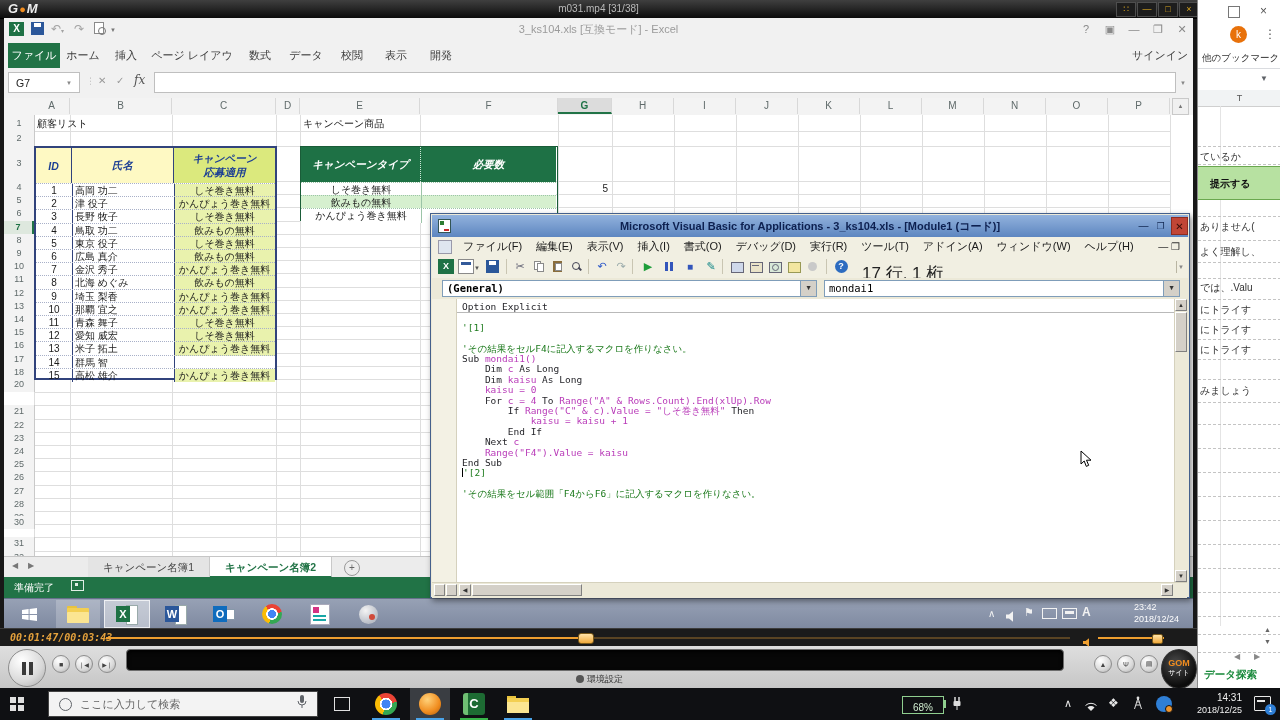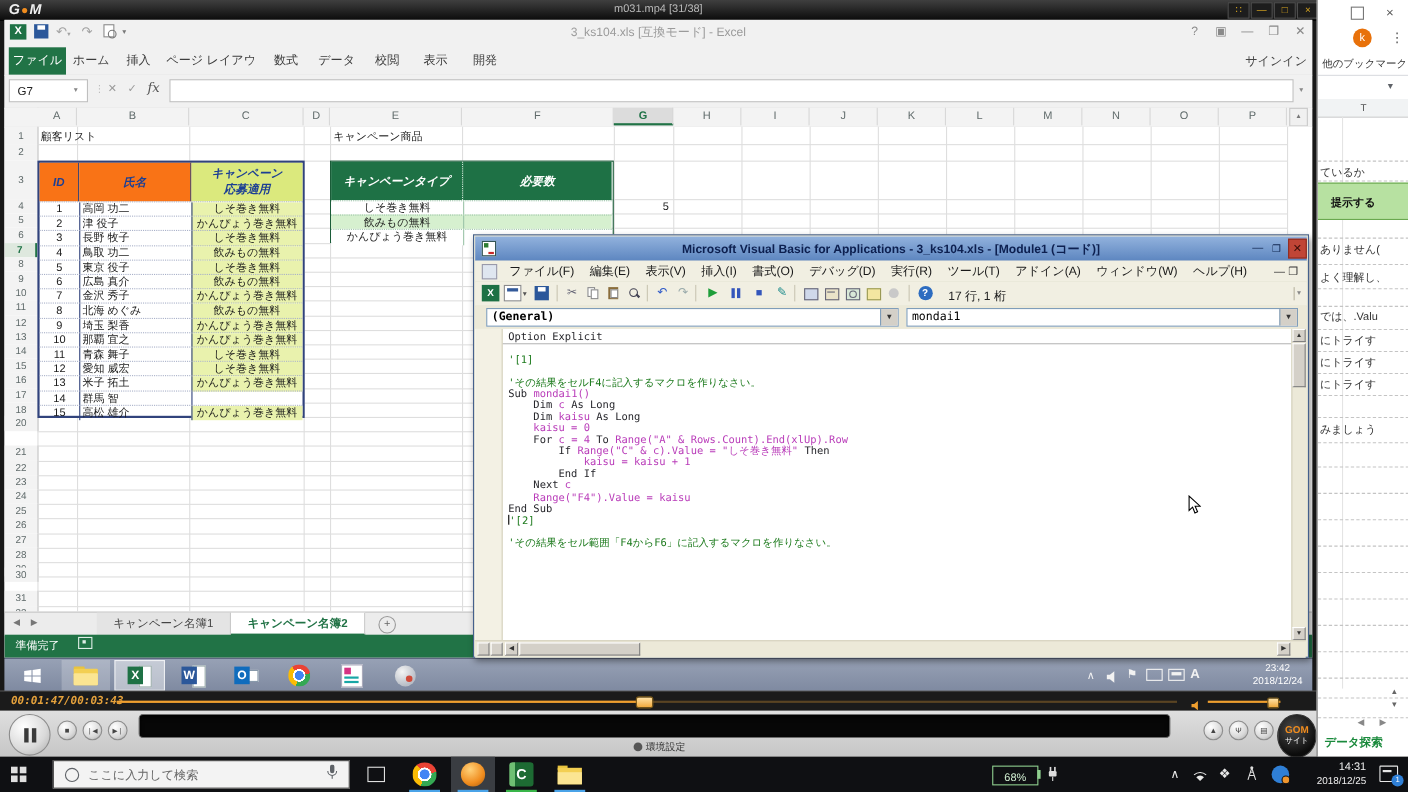--- a/index.html
+++ b/index.html
@@ -36,36 +36,36 @@
   .colhdr.sel{background:#dcdcdc;color:#1e7145;border-bottom:2px solid #217346;font-weight:bold;}
   .corner{left:0;top:80px;width:30px;height:17px;background:#f3f3f3;border-right:1px solid #c9c9c9;}
   .corner:after{content:"";position:absolute;right:2px;bottom:2px;border-left:9px solid transparent;border-bottom:9px solid #c8c8c8;}
   .gridwrap{left:0;top:97px;width:1189px;height:441px;background:#fff;overflow:hidden;}
   .rowhdr{left:0;width:30px;background:#f3f3f3;border-right:1px solid #c9c9c9;font-size:9px;color:#5f6a6a;text-align:center;}
   .rowhdr.sel{background:#dee8de;color:#1e7145;font-weight:bold;border-right:2px solid #217346;box-sizing:border-box;}
   .gline{background:#dedede;}
   .cellv{font-size:10px;color:#1a1a1a;}
   
   .t1{border:2px solid #31437c;box-sizing:border-box;background:#fff;}
-  .t1 .hd{background:#f97316;color:#1c3f94;font-weight:bold;font-style:italic;font-size:10.5px;display:flex;align-items:center;justify-content:center;border-right:1px solid #31437c;box-sizing:border-box;}
+  .t1 .hd{background:#fef9c3;color:#1c3f94;font-weight:bold;font-style:italic;font-size:10.5px;display:flex;align-items:center;justify-content:center;border-right:1px solid #31437c;box-sizing:border-box;}
   .t1 .hdc{background:#dbe97d;text-align:center;line-height:1.25;}
   .t1row{border-top:1px dotted #a8b0c8;box-sizing:border-box;}
   .t2{border:1.5px solid #1a5c38;box-sizing:border-box;}
   .t2 .hd{background:#1e7145;color:#fff;font-weight:bold;font-style:italic;font-size:10.5px;display:flex;align-items:center;justify-content:center;border-right:1px dotted #cfe8d8;box-sizing:border-box;}
   
   .sheetbar{left:0;top:538px;width:1189px;height:21px;background:#ececec;border-top:1px solid #c6c6c6;}
   .stab{top:0;height:21px;font-size:10.5px;text-align:center;line-height:20px;border-right:1px solid #c9c9c9;box-sizing:border-box;}
   .statusbar{left:0;top:559px;width:1189px;height:21px;background:#217346;color:#fff;font-size:10px;line-height:21px;}
   
   .tb8{left:4px;top:598px;width:1189px;height:30px;background:linear-gradient(#97a1b5,#7e89a0);border-top:1px solid #66718c;}
   .tb8app{top:1px;height:28px;display:flex;align-items:center;justify-content:center;}
   .tb8app.open{background:rgba(255,255,255,.22);}
   .tb8app.active{background:rgba(255,255,255,.45);border:1px solid rgba(255,255,255,.7);box-sizing:border-box;}
   .tray8{color:#f2f2f2;font-size:10px;}
-  .clk8{color:#fff;font-size:9px;text-align:center;line-height:1.3;}
+  .clk8{color:#fff;font-size:9px;text-align:left;line-height:1.3;}
   
   .vba-win{left:430px;top:213px;width:760px;height:385px;background:#ece9d8;border:1px solid #44608c;box-shadow:2px 3px 6px rgba(0,0,0,.45);box-sizing:border-box;}
   .vba-title{left:1px;top:1px;width:756px;height:22px;background:linear-gradient(#92b2dd,#5d86c0);}
   .vba-title-text{left:50%;top:4px;transform:translateX(-50%);font-size:11px;color:#0d2050;font-weight:bold;}
   .vba-menu{left:1px;top:23px;width:756px;height:19px;background:#f1efe2;border-bottom:1px solid #d9d5c2;display:flex;align-items:center;}
   .vba-menu-item{font-size:11px;color:#1a1a1a;padding:0 7px;}
   .vba-tools{left:1px;top:42px;width:756px;height:22px;background:#f1efe2;border-bottom:1px solid #d9d5c2;}
   .tbi{top:3px;width:16px;height:15px;text-align:center;font-size:11px;line-height:15px;}
   .tsep{top:3px;width:1px;height:15px;background:#c9c5b2;}
   .combo{top:2px;height:17px;background:#fff;border:1px solid #7f9db9;font-size:10.5px;font-weight:bold;font-family:"DejaVu Sans Mono",monospace;line-height:15px;padding-left:4px;box-sizing:border-box;}
@@ -550,21 +550,21 @@
       <div class="a tbi" style="left:354px;">
           <div style="position:absolute;left:2px;top:3px;width:11px;height:9px;border:1px solid #995;background:#f3e6a0;"></div>
         </div>
       <div class="a tbi" style="left:373px;">
           <div style="position:absolute;left:3px;top:3px;width:9px;height:9px;border-radius:50%;background:#c9c9c9;"></div>
         </div>
       <div class="a tsep" style="left:394px;"></div>
       <div class="a tbi" style="left:401px;">
           <div style="width:13px;height:13px;margin:1px auto;border-radius:50%;background:#2d6cc0;color:#fff;font-size:9px;font-weight:bold;line-height:13px;">?</div>
         </div>
-      <div class="a" style="left:430px;top:6px;font-size:11px;color:#222;">17 行, 1 桁</div>
+      <div class="a" style="left:430px;top:6px;font-size:17px;color:#222;">17 行, 1 桁</div>
       <div class="a" style="left:744px;top:5px;width:8px;height:12px;border-left:1px solid #b9b5a2;color:#888;font-size:6px;line-height:12px;text-align:center;">▼</div>
     </div>
     <div class="a vba-comborow">
       <div class="a combo" style="left:10px;width:375px;"><span>(General)</span><span class="da">▼</span></div>
       <div class="a combo" style="left:392px;width:356px;font-weight:normal;"><span>mondai1</span><span class="da">▼</span></div>
     </div>
     <div class="a codearea" id="codeArea">
       <div class="a gutter"></div>
       <div class="a" style="left:25px;top:13px;width:717px;height:1px;background:#b9b9b9;"></div>
     <div class="a cline" style="top: 3px;"><span class="k">Option Explicit</span></div>

